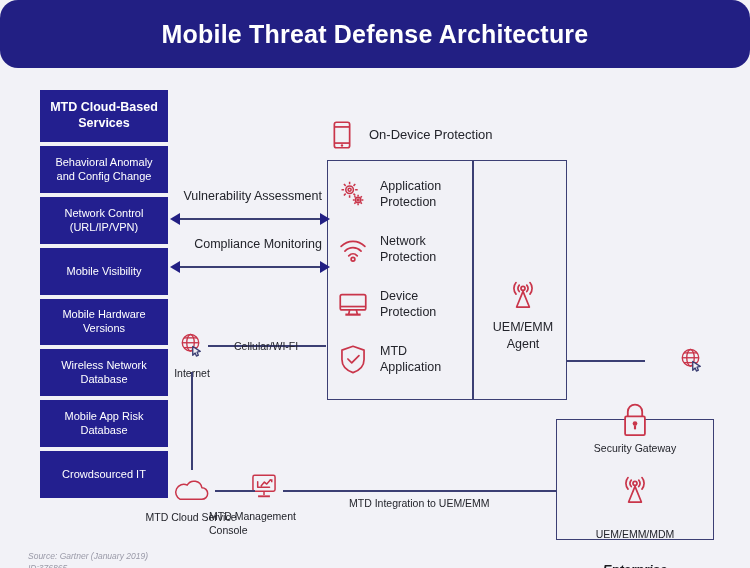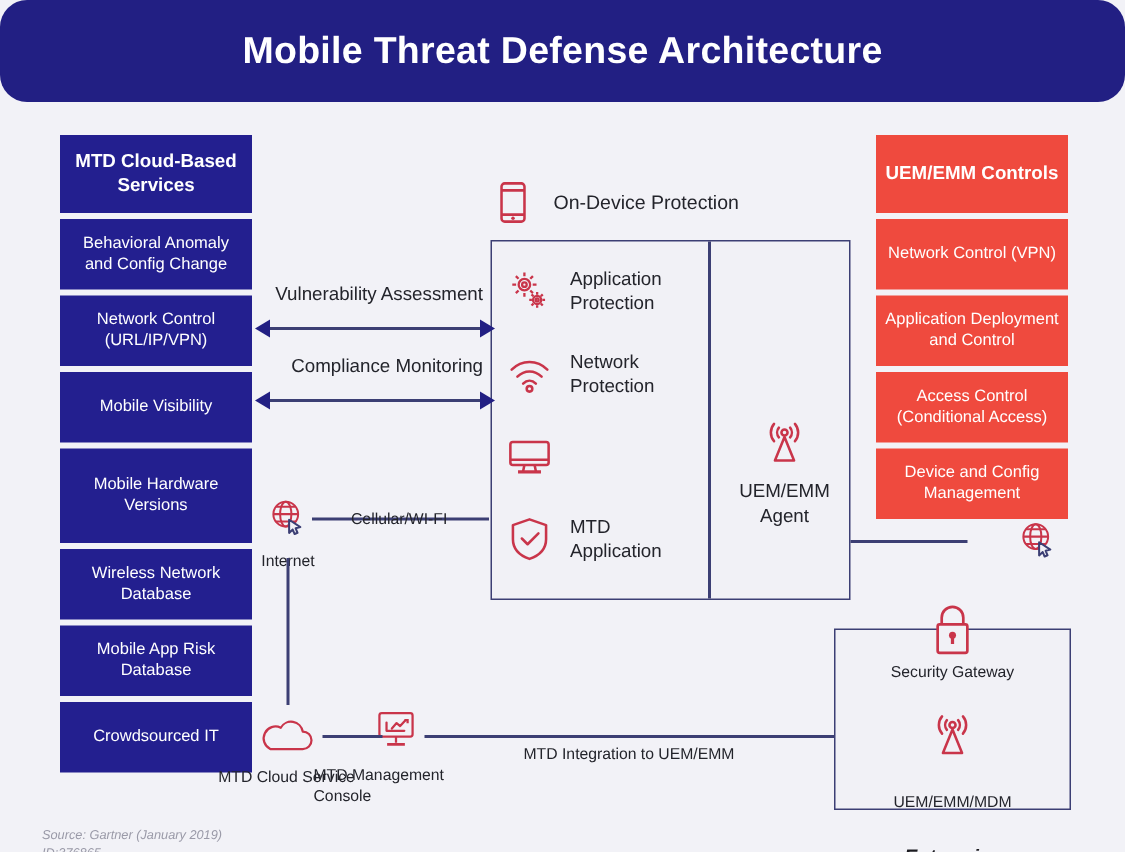--- a/index.html
+++ b/index.html
@@ -125,33 +125,26 @@
 
   <div class="header">
     <h1>Mobile Threat Defense Architecture</h1>
   </div>
 
   <div class="stack blue" id="mtd-stack">
     <div class="cell head" style="height:52px">MTD Cloud-Based Services</div>
     <div class="cell body" style="height:47px">Behavioral Anomaly and Config Change</div>
     <div class="cell body" style="height:47px">Network Control (URL/IP/VPN)</div>
     <div class="cell body" style="height:47px">Mobile Visibility</div>
-    <div class="cell body" style="height:63px">Mobile Hardware Versions</div>
+    <div class="cell body" style="height:46px">Mobile Hardware Versions</div>
     <div class="cell body" style="height:47px">Wireless Network Database</div>
     <div class="cell body" style="height:47px">Mobile App Risk Database</div>
     <div class="cell body" style="height:47px">Crowdsourced IT</div>
   </div>
 
-  <div class="stack red" id="uem-stack">
-    <div class="cell head" style="height:52px">UEM/EMM Controls</div>
-    <div class="cell body" style="height:47px">Network Control (VPN)</div>
-    <div class="cell body" style="height:47px">Application Deployment and Control</div>
-    <div class="cell body" style="height:47px">Access Control (Conditional Access)</div>
-    <div class="cell body" style="height:47px">Device and Config Management</div>
-  </div>
 
   <div class="ondevice">
     <span>
       <svg class="ico" viewBox="0 0 40 40" fill="none" stroke="#c9354a" stroke-width="2">
         <rect x="11" y="5" width="18" height="30" rx="2.5"></rect>
         <line x1="11" y1="10.5" x2="29" y2="10.5"></line>
         <line x1="11" y1="29.5" x2="29" y2="29.5"></line>
         <circle cx="20" cy="32.3" r="1.4" fill="#c9354a" stroke="none"></circle>
       </svg>
     </span>
@@ -189,20 +182,21 @@
 
     <div class="feature" style="top:126px">
       <span>
         <svg class="ico" viewBox="0 0 40 40" fill="none" stroke="#c9354a" stroke-width="2">
           <rect x="5" y="9" width="30" height="18" rx="2"></rect>
           <line x1="5" y1="23" x2="35" y2="23"></line>
           <path d="M16 27l-1 5M24 27l1 5"></path>
           <line x1="11" y1="32.5" x2="29" y2="32.5" stroke-width="2.6"></line>
         </svg>
       </span>
+      <span class="ftxt">Device Protection</span>
     </div>
 
     <div class="feature" style="top:181px">
       <span>
         <svg class="ico" viewBox="0 0 40 40" fill="none" stroke="#c9354a" stroke-width="2" stroke-linejoin="round">
           <path d="M20 5l13 4.5v11c0 8-6 13-13 15.5C13 33.5 7 28.5 7 20.5v-11z"></path>
           <path d="M14 20l4.5 4.5L27 16" stroke-linecap="round"></path>
         </svg>
       </span>
       <span class="ftxt">MTD Application</span>

